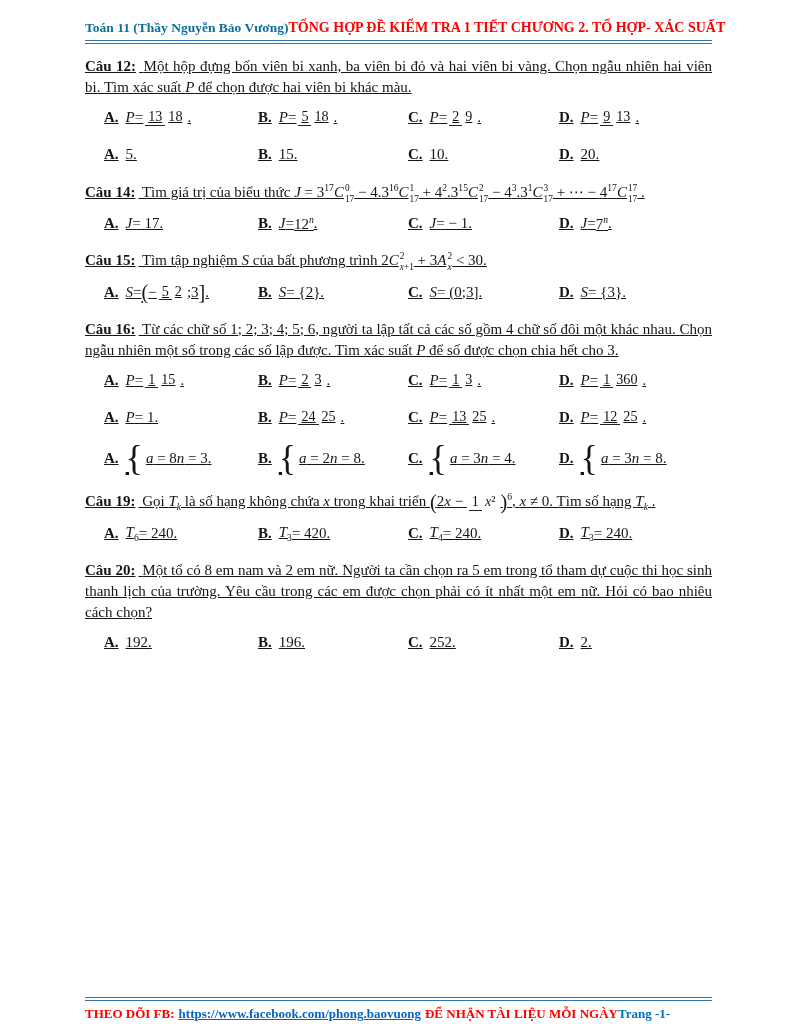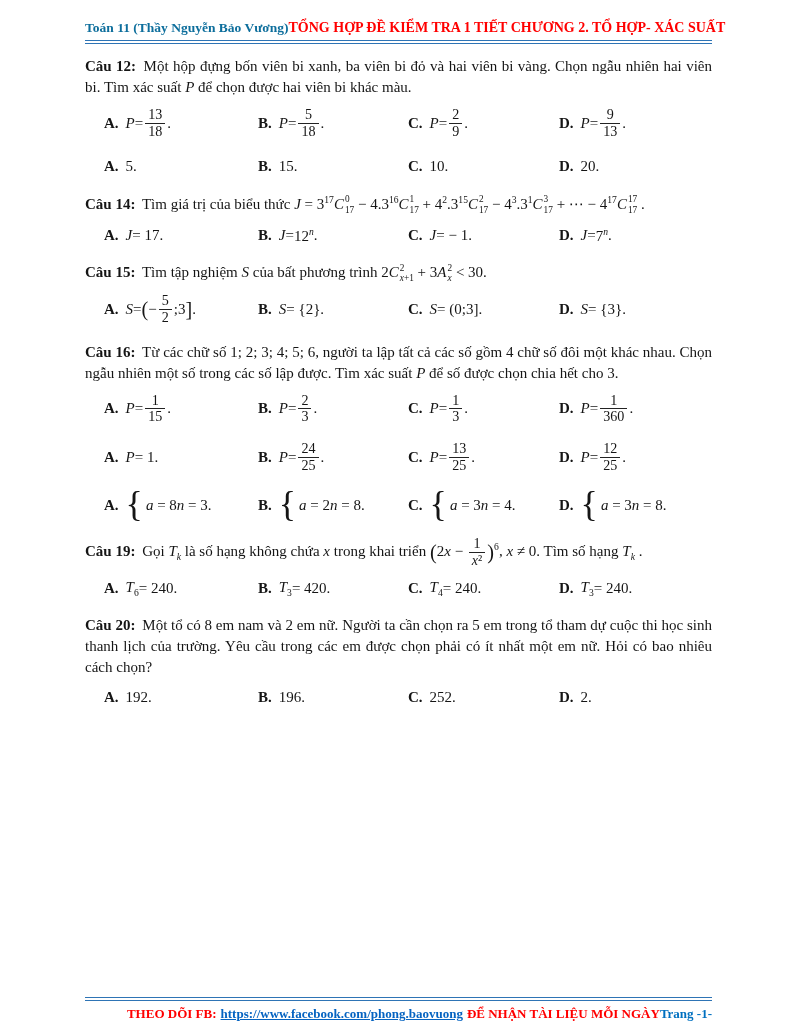--- a/index.html
+++ b/index.html
@@ -12,37 +12,37 @@
     padding:12px 80px 10px 85px;display:flex;flex-direction:column;
     font-family:"Liberation Serif",serif;font-size:15px;color:#151515;
   }
   header{display:flex;justify-content:space-between;align-items:baseline;padding-bottom:4px;}
   .h-left{color:var(--teal);font-weight:bold;font-size:13.5px;white-space:nowrap;}
   .h-right{color:var(--red);font-weight:bold;font-size:14px;white-space:nowrap;}
   .rule{border-top:4px double var(--rule);height:0;margin-bottom:12px;}
   .rule-b{margin-bottom:5px;margin-top:0;}
   main{flex:1 1 auto;overflow:hidden;}
   footer{margin-top:auto;}
-  .footer-line{display:flex;justify-content:flex-end;align-items:baseline;font-weight:bold;font-size:13px;}
+  .footer-line{display:flex;justify-content:flex-start;align-items:baseline;font-weight:bold;font-size:13px;}
   .f-left{color:var(--red);}
   .fb-link{color:var(--link);text-decoration:underline;margin:0 4px;}
   .f-right{color:var(--pagenum);}
 
-  .question{margin-bottom:16px;}
+  .question{margin-bottom:16px;text-decoration:underline;}
   .qtext{text-align:justify;line-height:1.4;}
   .qlabel{margin-right:3px;}
   .answers{
     display:grid;grid-template-columns:150px 146px 147px auto;
     padding-left:19px;margin-top:9px;align-items:center;column-gap:4px;
   }
   .answer{display:flex;align-items:center;min-height:21px;}
   .alabel{margin-right:7px;}
   .acontent{display:inline-flex;align-items:center;flex-wrap:wrap;}
 
-  .frac{display:inline-flex;flex-direction:column;text-align:center;vertical-align:middle;
+  .frac{display:inline-flex;flex-direction:row;text-align:center;vertical-align:middle;
         line-height:1.12;font-size:0.94em;margin:0 2px;}
   .frac .num{border-bottom:1px solid #222;padding:0 3px;}
   .frac .den{padding:0 3px;}
 
   sup,sub{font-size:0.64em;}
   .scr{white-space:nowrap;}
   .stack{display:inline-flex;flex-direction:column;vertical-align:middle;
          font-size:0.62em;line-height:1.15;text-align:left;margin-left:1px;}
 
   .cases{display:inline-flex;align-items:center;vertical-align:middle;}

